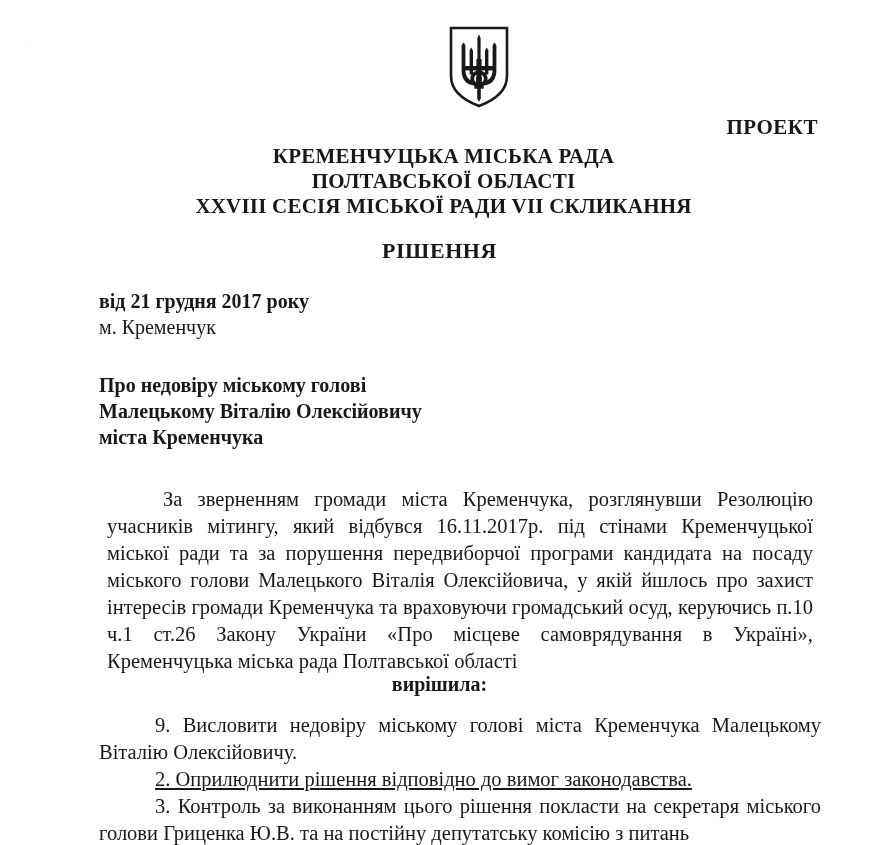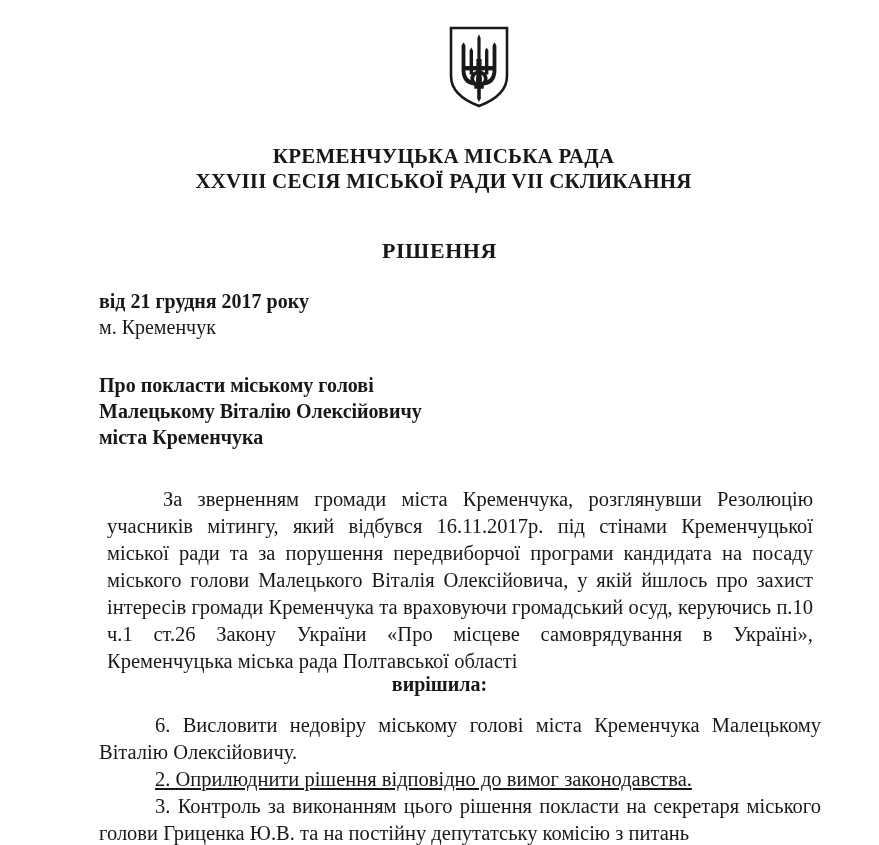--- a/index.html
+++ b/index.html
@@ -190,44 +190,46 @@
         <path d="M20.6 41 h3.4 v7.5 h-3.4 z"></path>
 
         <path d="M39.4 24.5 L37.7 21.6 L36 24.5 L36 42 L39.4 42 Z"></path>
         <path d="M36 41 h3.4 v7.5 h-3.4 z"></path>
 
         <path d="M14.5 40 h31 v4.4 h-31 z"></path>
       </g>
     </svg>
   </div>
 
+  <div class="draft-label">ПРОЕКТ</div>
 
   <div class="org-heading">
     <div class="line l1">КРЕМЕНЧУЦЬКА МІСЬКА РАДА</div>
+    <div class="line l2">ПОЛТАВСЬКОЇ ОБЛАСТІ</div>
     <div class="line l3">XXVIII СЕСІЯ МІСЬКОЇ РАДИ VII СКЛИКАННЯ</div>
   </div>
 
   <div class="doc-type">РІШЕННЯ</div>
 
   <div class="dateline">
     <div class="date">від 21 грудня 2017 року</div>
     <div class="place">м. Кременчук</div>
   </div>
 
   <div class="subject">
-    <div>Про покласти міському голові</div>
+    <div>Про недовіру міському голові</div>
     <div>Малецькому Віталію Олексійовичу</div>
     <div>міста Кременчука</div>
   </div>
 
   <div class="body-block">
     <p>За зверненням громади міста Кременчука, розглянувши Резолюцію учасників мітингу, який відбувся 16.11.2017р.  під стінами Кременчуцької міської ради та за порушення передвиборчої програми кандидата на посаду міського голови Малецького Віталія Олексійовича, у якій йшлось про захист інтересів громади Кременчука та враховуючи громадський осуд, керуючись п.10 ч.1 ст.26 Закону України «Про місцеве самоврядування в Україні», Кременчуцька міська рада Полтавської області</p>
   </div>
 
   <div class="decision-word">вирішила:</div>
 
   <div class="items">
-    <p>6. Висловити недовіру міському голові міста Кременчука Малецькому Віталію Олексійовичу.</p>
+    <p>9. Висловити недовіру міському голові міста Кременчука Малецькому Віталію Олексійовичу.</p>
     <p class="no-justify">2. Оприлюднити рішення відповідно до вимог законодавства.</p>
     <p>3. Контроль за виконанням цього рішення покласти на секретаря міського голови Гриценка Ю.В. та на постійну депутатську комісію з питань</p>
   </div>
 
 </div>
 
 </body></html>

